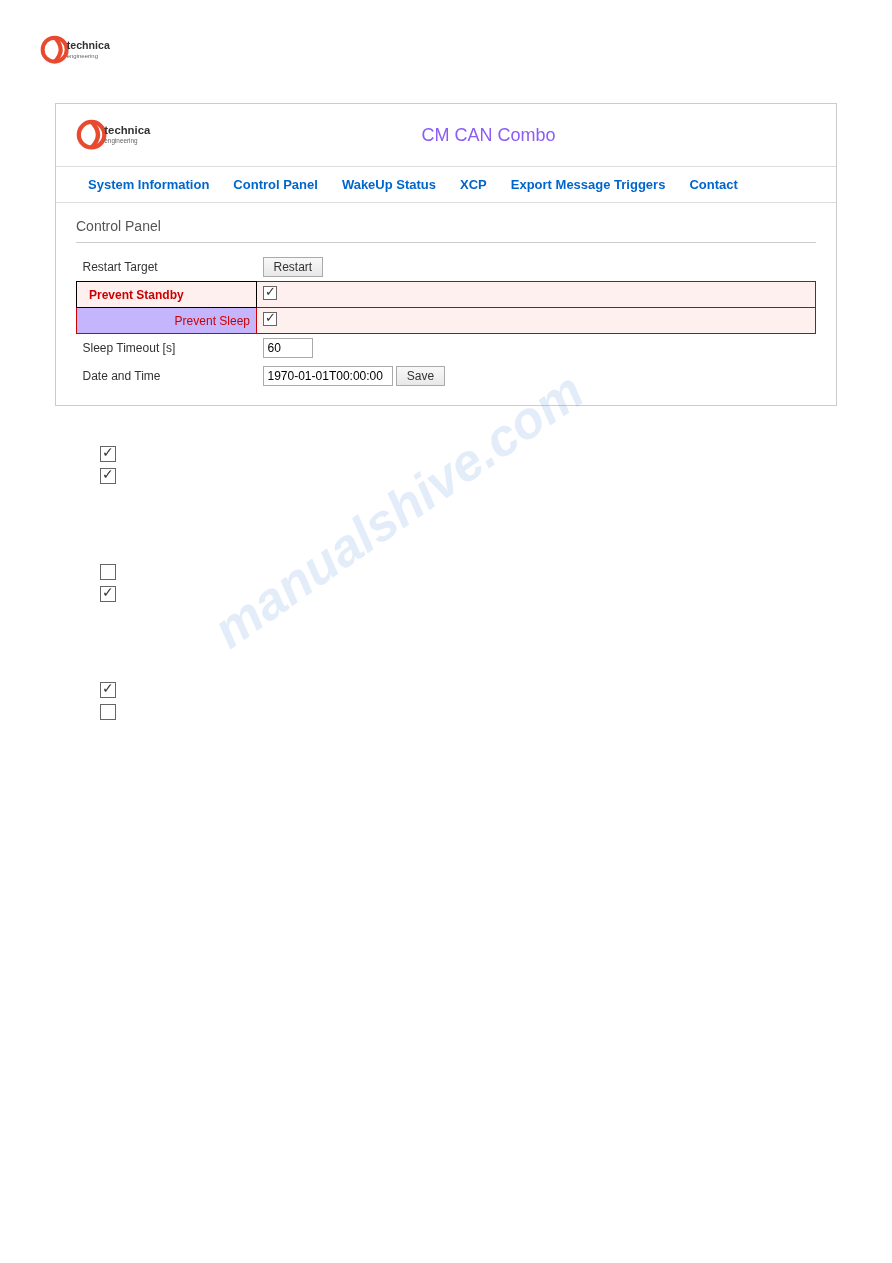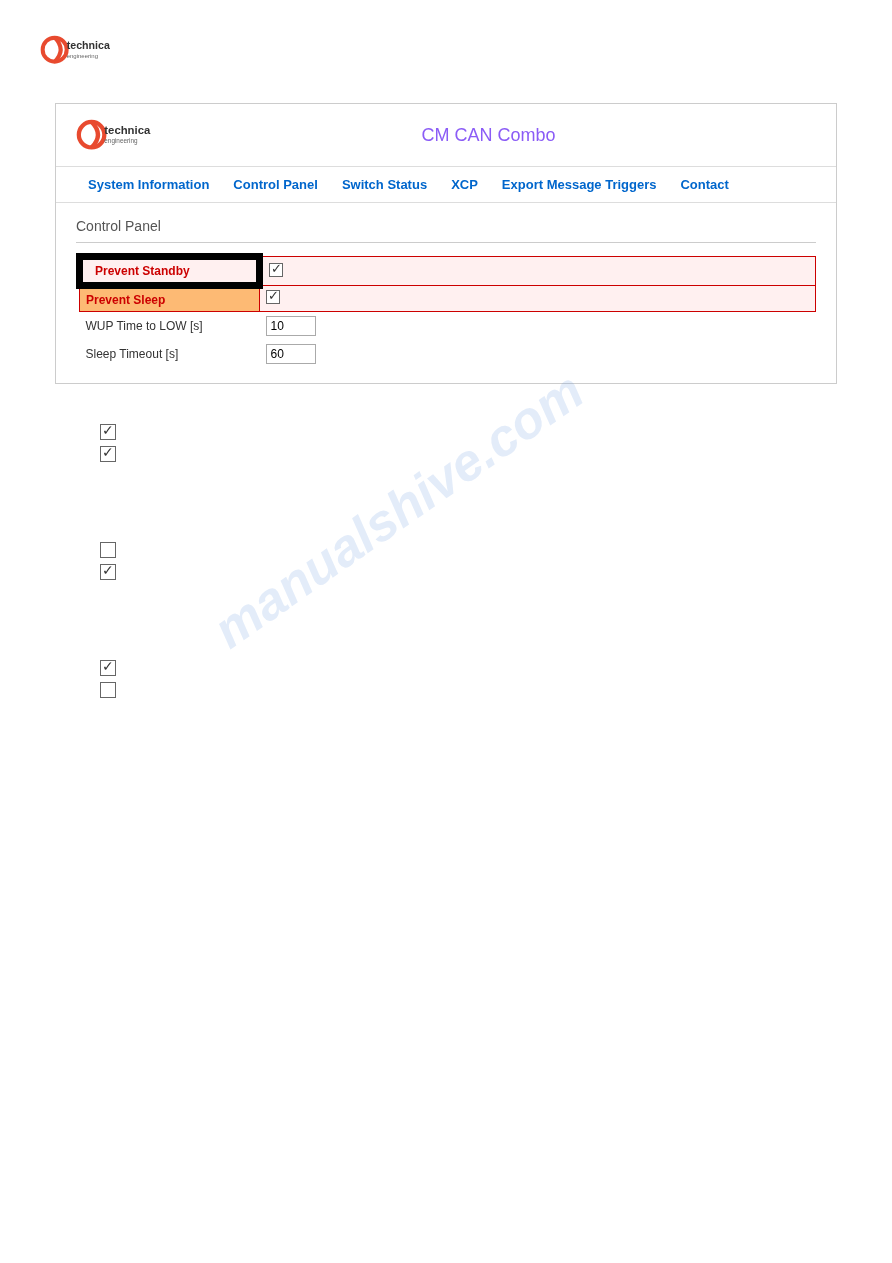--- a/index.html
+++ b/index.html
@@ -227,64 +227,71 @@
           <text x="40" y="26" font-size="16" font-weight="bold" fill="#333" font-family="Arial">technica</text>
           <text x="40" y="39" font-size="9" fill="#666" font-family="Arial">engineering</text>
         </svg>
       </div>
       <div class="app-title">CM CAN Combo</div>
     </div>
 
     <div class="nav-bar">
       <div class="nav-item">System Information</div>
       <div class="nav-item">Control Panel</div>
-      <div class="nav-item">Switch Status</div>
+      <div class="nav-item">WakeUp Status</div>
       <div class="nav-item">XCP</div>
       <div class="nav-item">Export Message Triggers</div>
       <div class="nav-item">Contact</div>
     </div>
 
     <div class="page-content">
       <div class="page-heading">Control Panel</div>
 
       <table class="control-table">
         <tbody>
 
+          <tr>
+            <td>Restart Target</td>
+            <td>
+              <button class="btn">Restart</button>
+            </td>
+          </tr>
 
 
           <tr class="row-highlight-red">
-            <td style="color:#cc0000; font-weight:bold; background:#fff0f0; border: 7px solid #000000; padding-left: 12px;">Prevent Standby</td>
+            <td style="color:#cc0000; font-weight:bold; background:#fff0f0; border: 1px solid #000000; padding-left: 12px;">Prevent Standby</td>
             <td style="background:#fff0f0; border: 1px solid #cc0000;">
               <span class="checkbox-cell checked"></span>
             </td>
           </tr>
 
           <tr class="row-highlight-red">
-            <td style="color:#cc0000; font-weight:bold; background:#fdba74; border: 1px solid #cc0000;">Prevent Sleep</td>
+            <td style="color:#cc0000; font-weight:normal; background:#c4b5fd; border: 1px solid #cc0000; text-align: right;">Prevent Sleep</td>
             <td style="background:#fff0f0; border: 1px solid #cc0000;">
               <span class="checkbox-cell checked"></span>
             </td>
           </tr>
 
 
 
-          <tr>
-            <td>WUP Time to LOW [s]</td>
-            <td>
-              <input type="text" class="text-input" style="width: 50px;" value="10">
-            </td>
-          </tr>
 
           <tr>
             <td>Sleep Timeout [s]</td>
             <td>
               <input type="text" class="text-input" style="width: 50px;" value="60">
             </td>
           </tr>
 
+          <tr>
+            <td>Date and Time</td>
+            <td>
+              <input type="text" class="text-input" style="width: 130px;" value="1970-01-01T00:00:00">
+              <button class="btn">Save</button>
+            </td>
+          </tr>
         </tbody>
       </table>
     </div>
   </div>
 
   <div class="outer-section" style="margin-top: 40px;">
     <div class="cb-row">
       <span class="outer-cb checked"></span>
     </div>
     <div class="cb-row">

